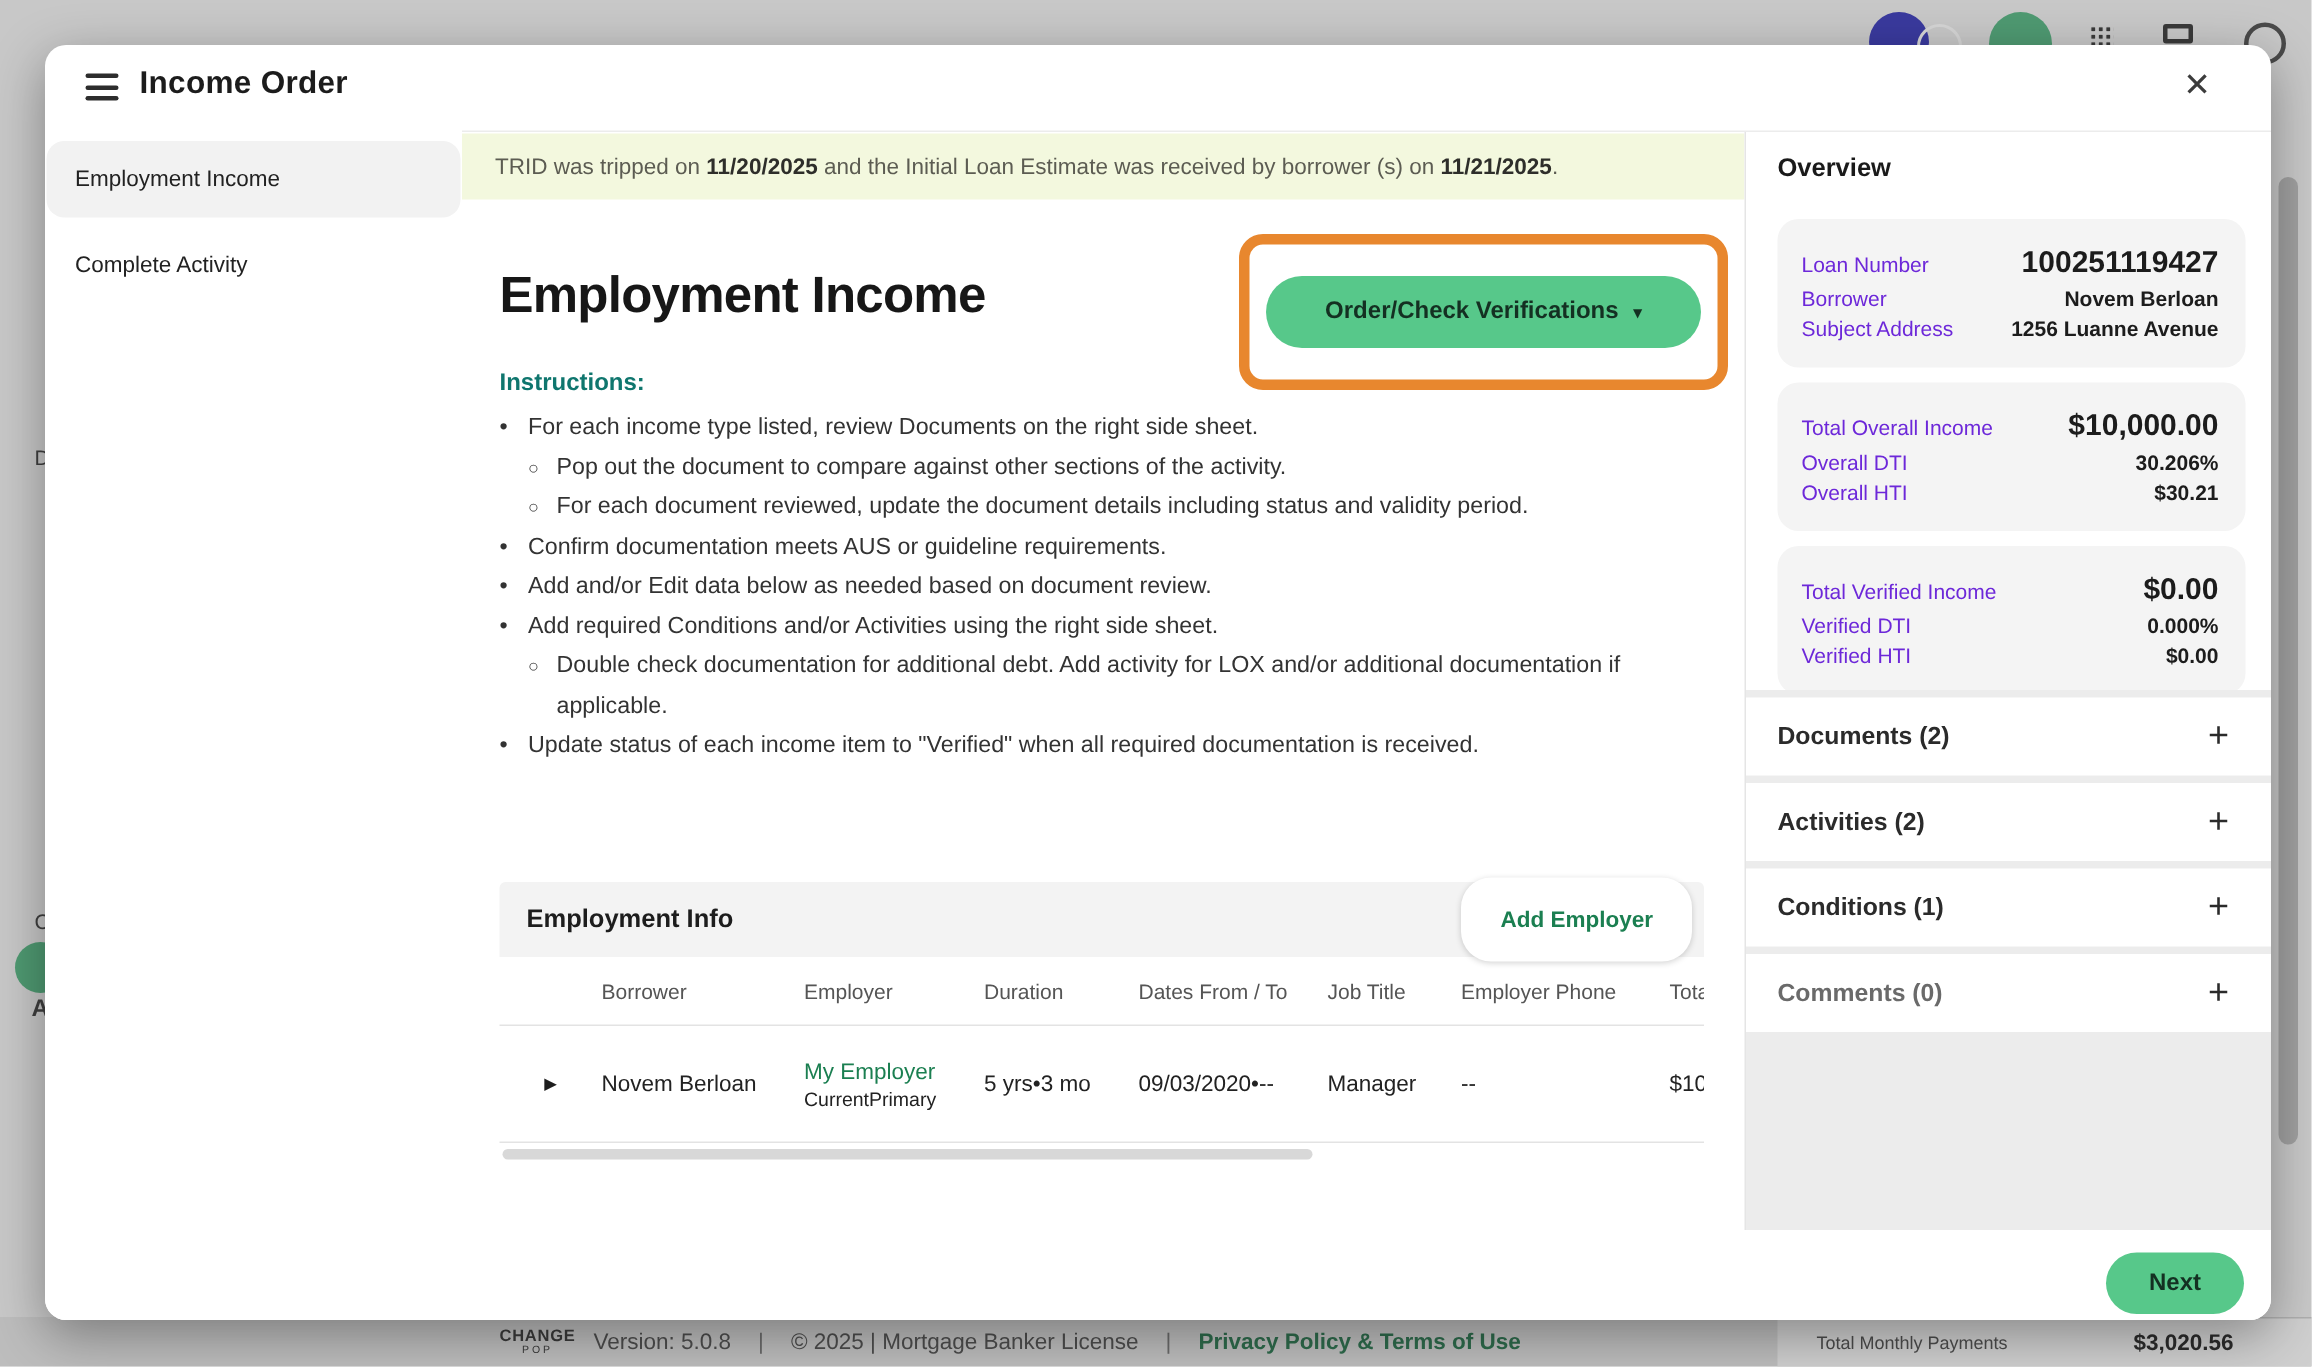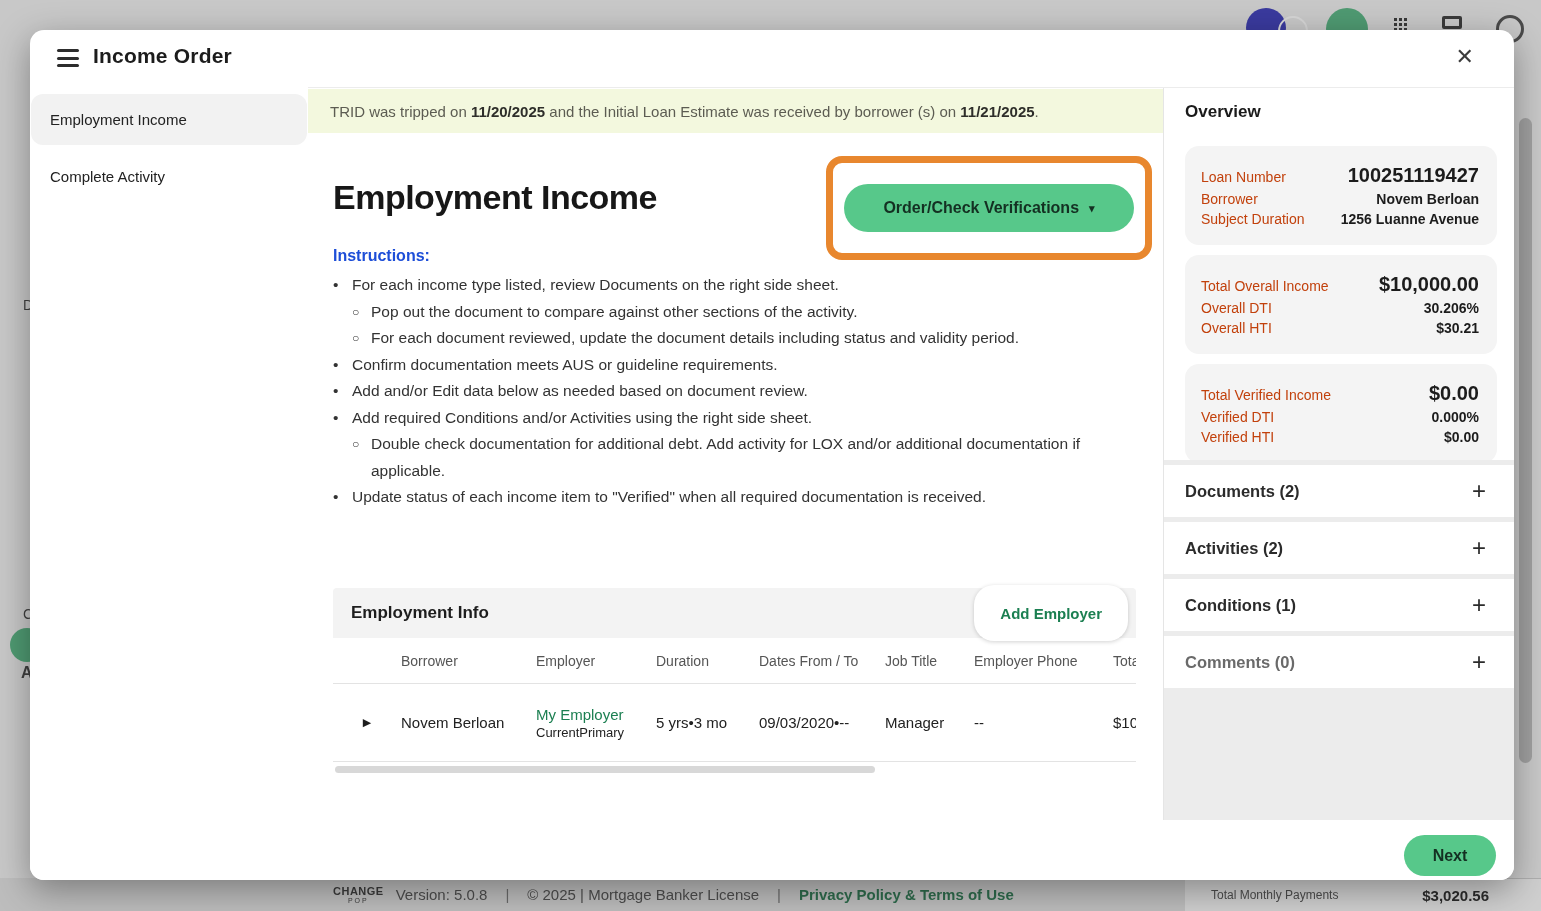--- a/index.html
+++ b/index.html
@@ -68,21 +68,21 @@
     position:absolute; left:518px; top:68px; width:326px; height:104px;
     border:7px solid var(--orange); border-radius:16px; background:#fff;
     display:flex; align-items:center; justify-content:center;
   }
   .order-btn{
     width:290px; height:48px; background:var(--green); border:none; border-radius:24px;
     font-family:inherit; font-size:16px; font-weight:bold; color:#143022; cursor:pointer;
     display:flex; align-items:center; justify-content:center; gap:10px;
   }
   .order-btn .caret{ font-size:11px; }
-  .instructions-label{ position:absolute; left:25px; top:159px; font-size:16px; font-weight:bold; color:#1d4ed8; }
+  .instructions-label{ position:absolute; left:25px; top:159px; font-size:16px; font-weight:bold; color:#0f766e; }
   .instructions-list{ position:absolute; left:25px; top:184px; width:748px; }
   .ins-item{ display:flex; font-size:15.5px; line-height:26.5px; color:#333; }
   .ins-item .marker{ width:19px; flex:0 0 19px; }
   .ins-item.sub{ margin-left:19px; }
   .ins-item.sub .marker{ font-size:12px; }
 
   
   .emp-bar{
     position:absolute; left:25px; top:500px; width:803px; height:50px; background:#f3f3f3;
     border-radius:4px 4px 0 0; display:flex; align-items:center; justify-content:space-between;
@@ -105,21 +105,21 @@
   .employer-cell .link{ color:var(--link-green); font-size:15px; cursor:pointer; }
   .employer-cell .subline{ font-size:13px; color:#222; margin-top:2px; }
   .h-scrollbar{ position:absolute; left:27px; top:678px; width:540px; height:7px; background:#d8d8d8; border-radius:4px; cursor:pointer; }
 
   
   .modal-side{ position:absolute; left:1133px; top:58px; width:351px; height:732px; border-left:1px solid #e5e5e5; background:#fff; }
   .side-title{ position:absolute; left:21px; top:14px; font-size:17px; font-weight:bold; color:#1a1a1a; }
   .ov-cards{ position:absolute; left:21px; top:58px; width:312px; display:flex; flex-direction:column; gap:10px; }
   .ov-card{ background:#f4f4f4; border-radius:14px; padding:14px 18px 14px 16px; }
   .ov-row{ display:flex; justify-content:space-between; align-items:baseline; margin:4px 0; }
-  .ov-row .lbl{ font-size:14px; color:#c2410c; }
+  .ov-row .lbl{ font-size:14px; color:#6d28d9; }
   .ov-row .val{ font-size:14px; font-weight:bold; color:#1c1c1c; }
   .ov-row.big .val{ font-size:20px; }
   .accordion-area{ position:absolute; left:0; top:372px; width:350px; height:360px; background:#ececec; padding-top:5px; }
   .acc-row{
     height:52px; background:#fff; margin-bottom:5px; display:flex; align-items:center;
     justify-content:space-between; padding:0 28px 0 21px; cursor:pointer;
   }
   .acc-row .lbl{ font-size:16.5px; font-weight:bold; color:#2b2b2b; }
   .acc-row.muted .lbl{ color:#6a6a6a; }
   .acc-row .plus{ font-size:24px; font-weight:400; color:#2b2b2b; line-height:1; }
@@ -277,21 +277,21 @@
         <div class="ov-card">
           <div class="ov-row big">
             <span class="lbl">Loan Number</span>
             <span class="val">100251119427</span>
           </div>
           <div class="ov-row">
             <span class="lbl">Borrower</span>
             <span class="val">Novem Berloan</span>
           </div>
           <div class="ov-row">
-            <span class="lbl">Subject Duration</span>
+            <span class="lbl">Subject Address</span>
             <span class="val">1256 Luanne Avenue</span>
           </div>
         </div>
         <div class="ov-card">
           <div class="ov-row big">
             <span class="lbl">Total Overall Income</span>
             <span class="val">$10,000.00</span>
           </div>
           <div class="ov-row">
             <span class="lbl">Overall DTI</span>

